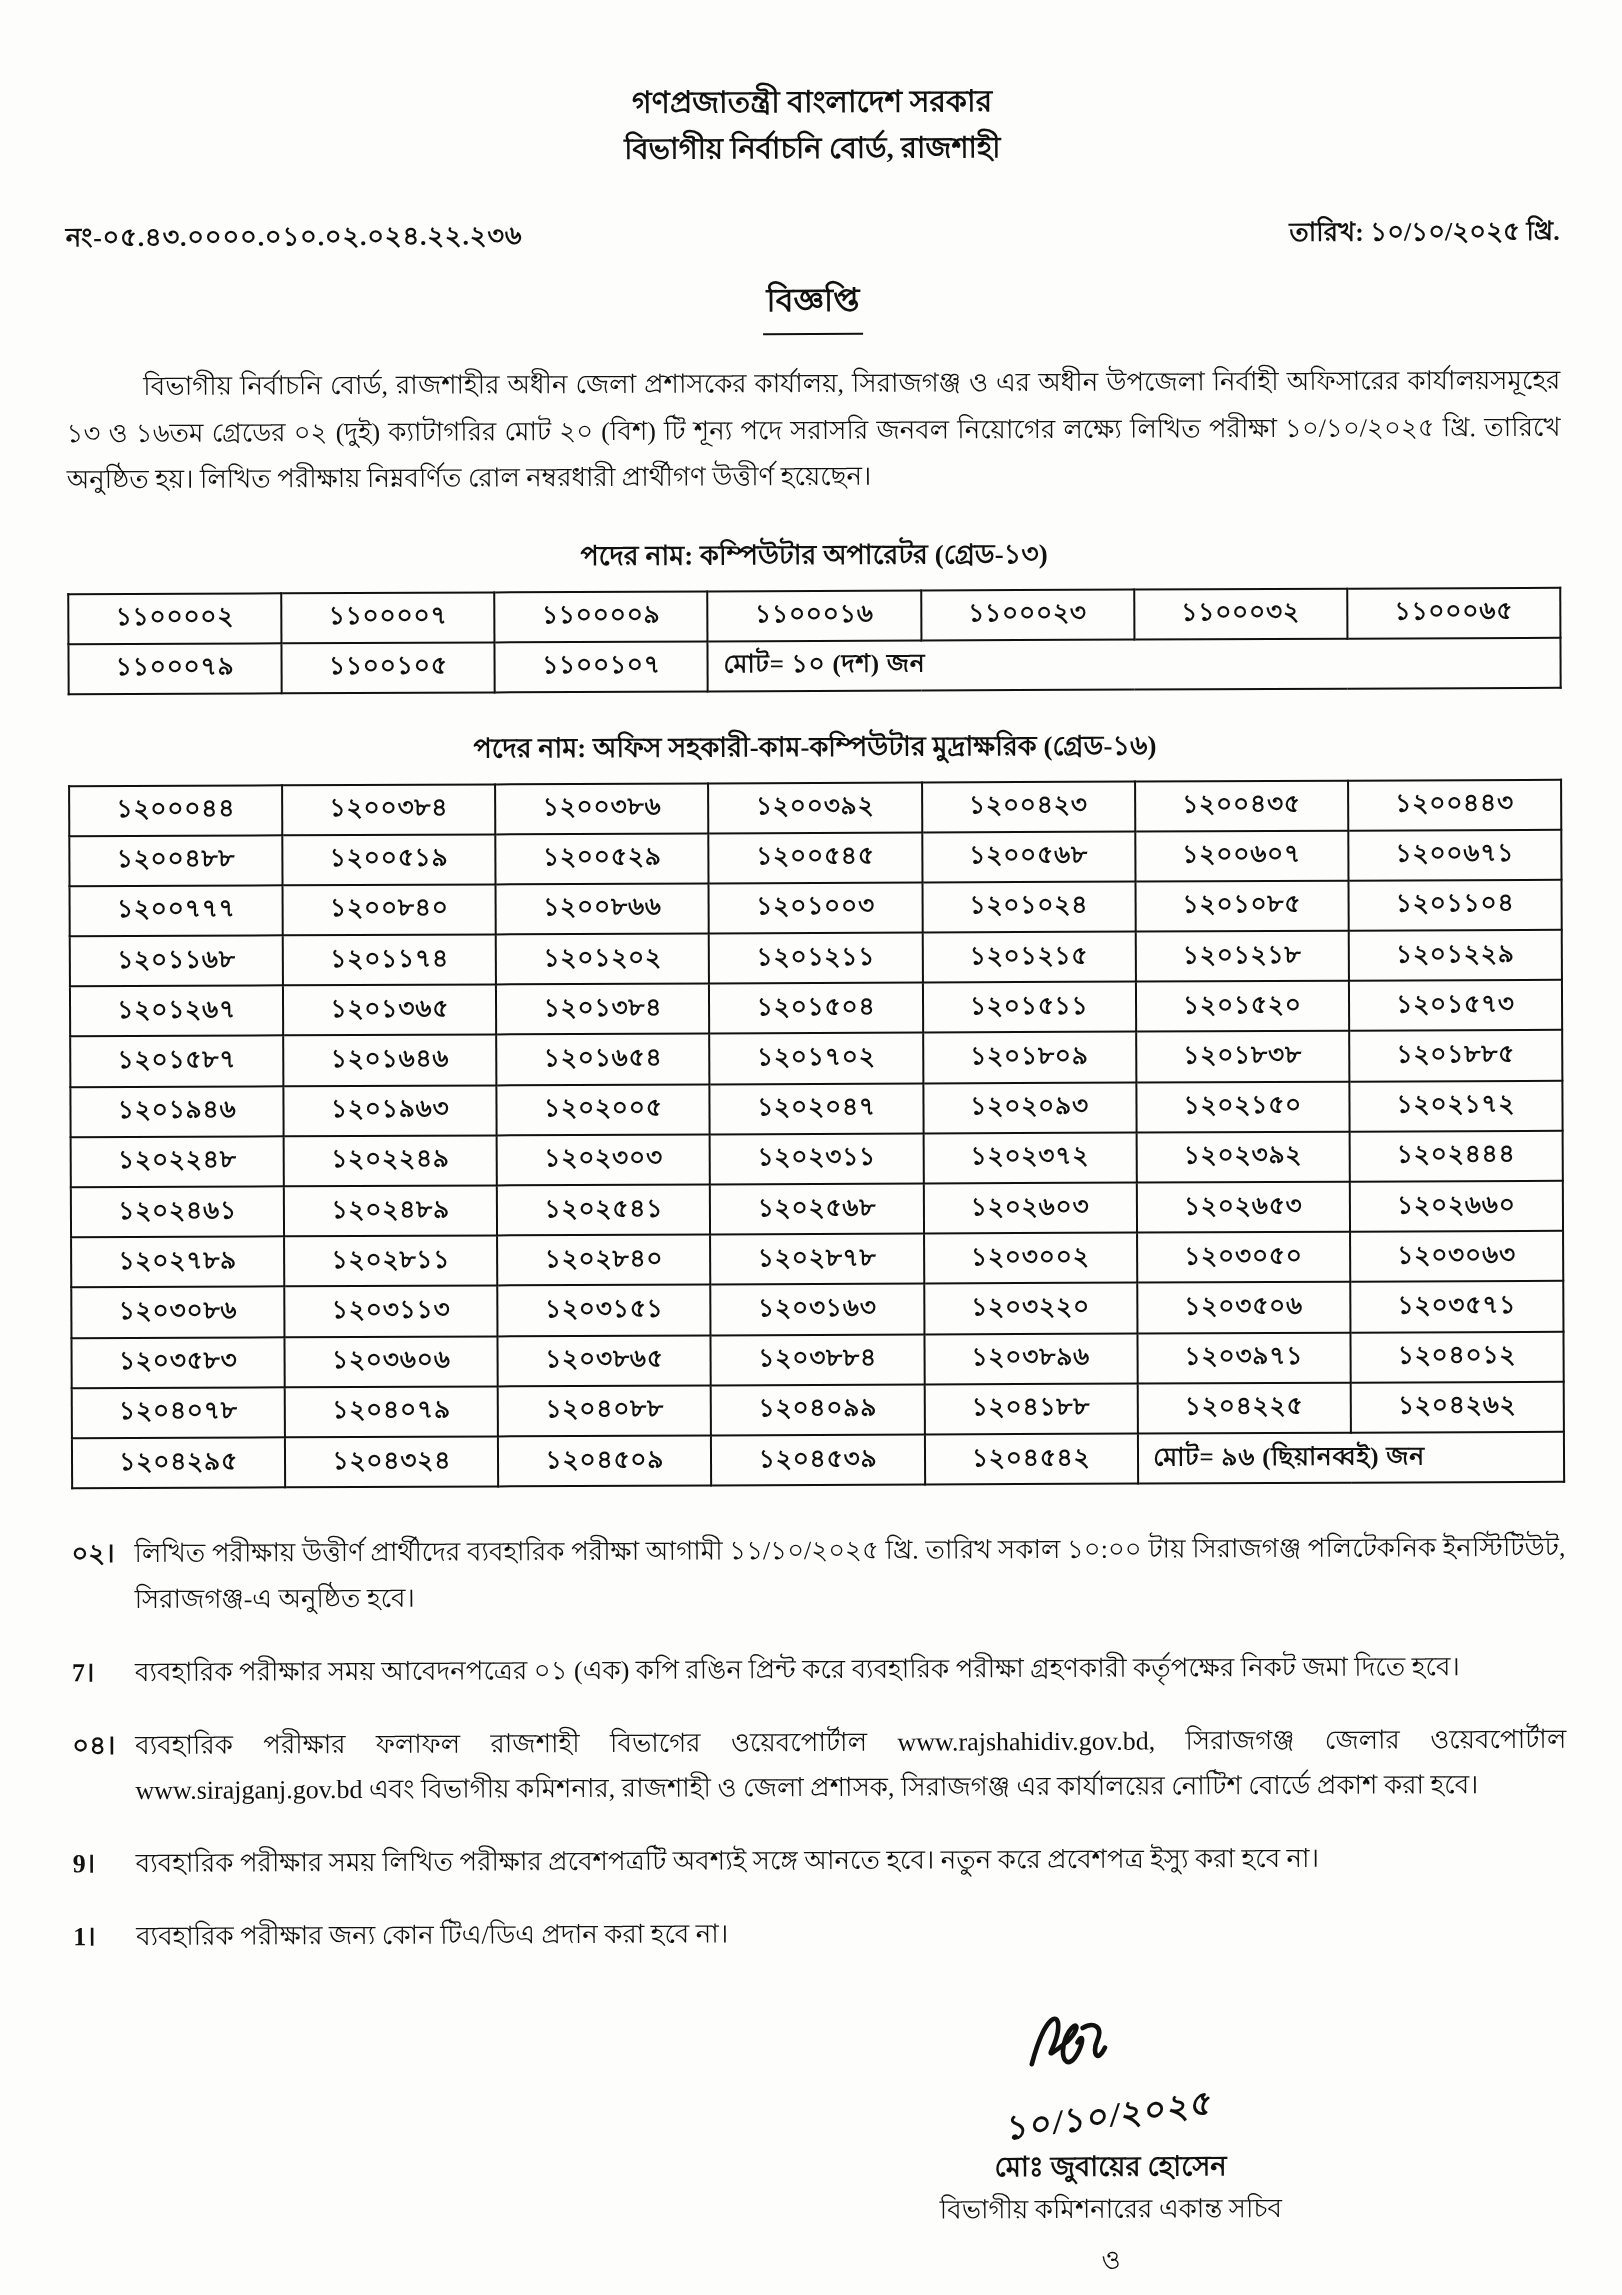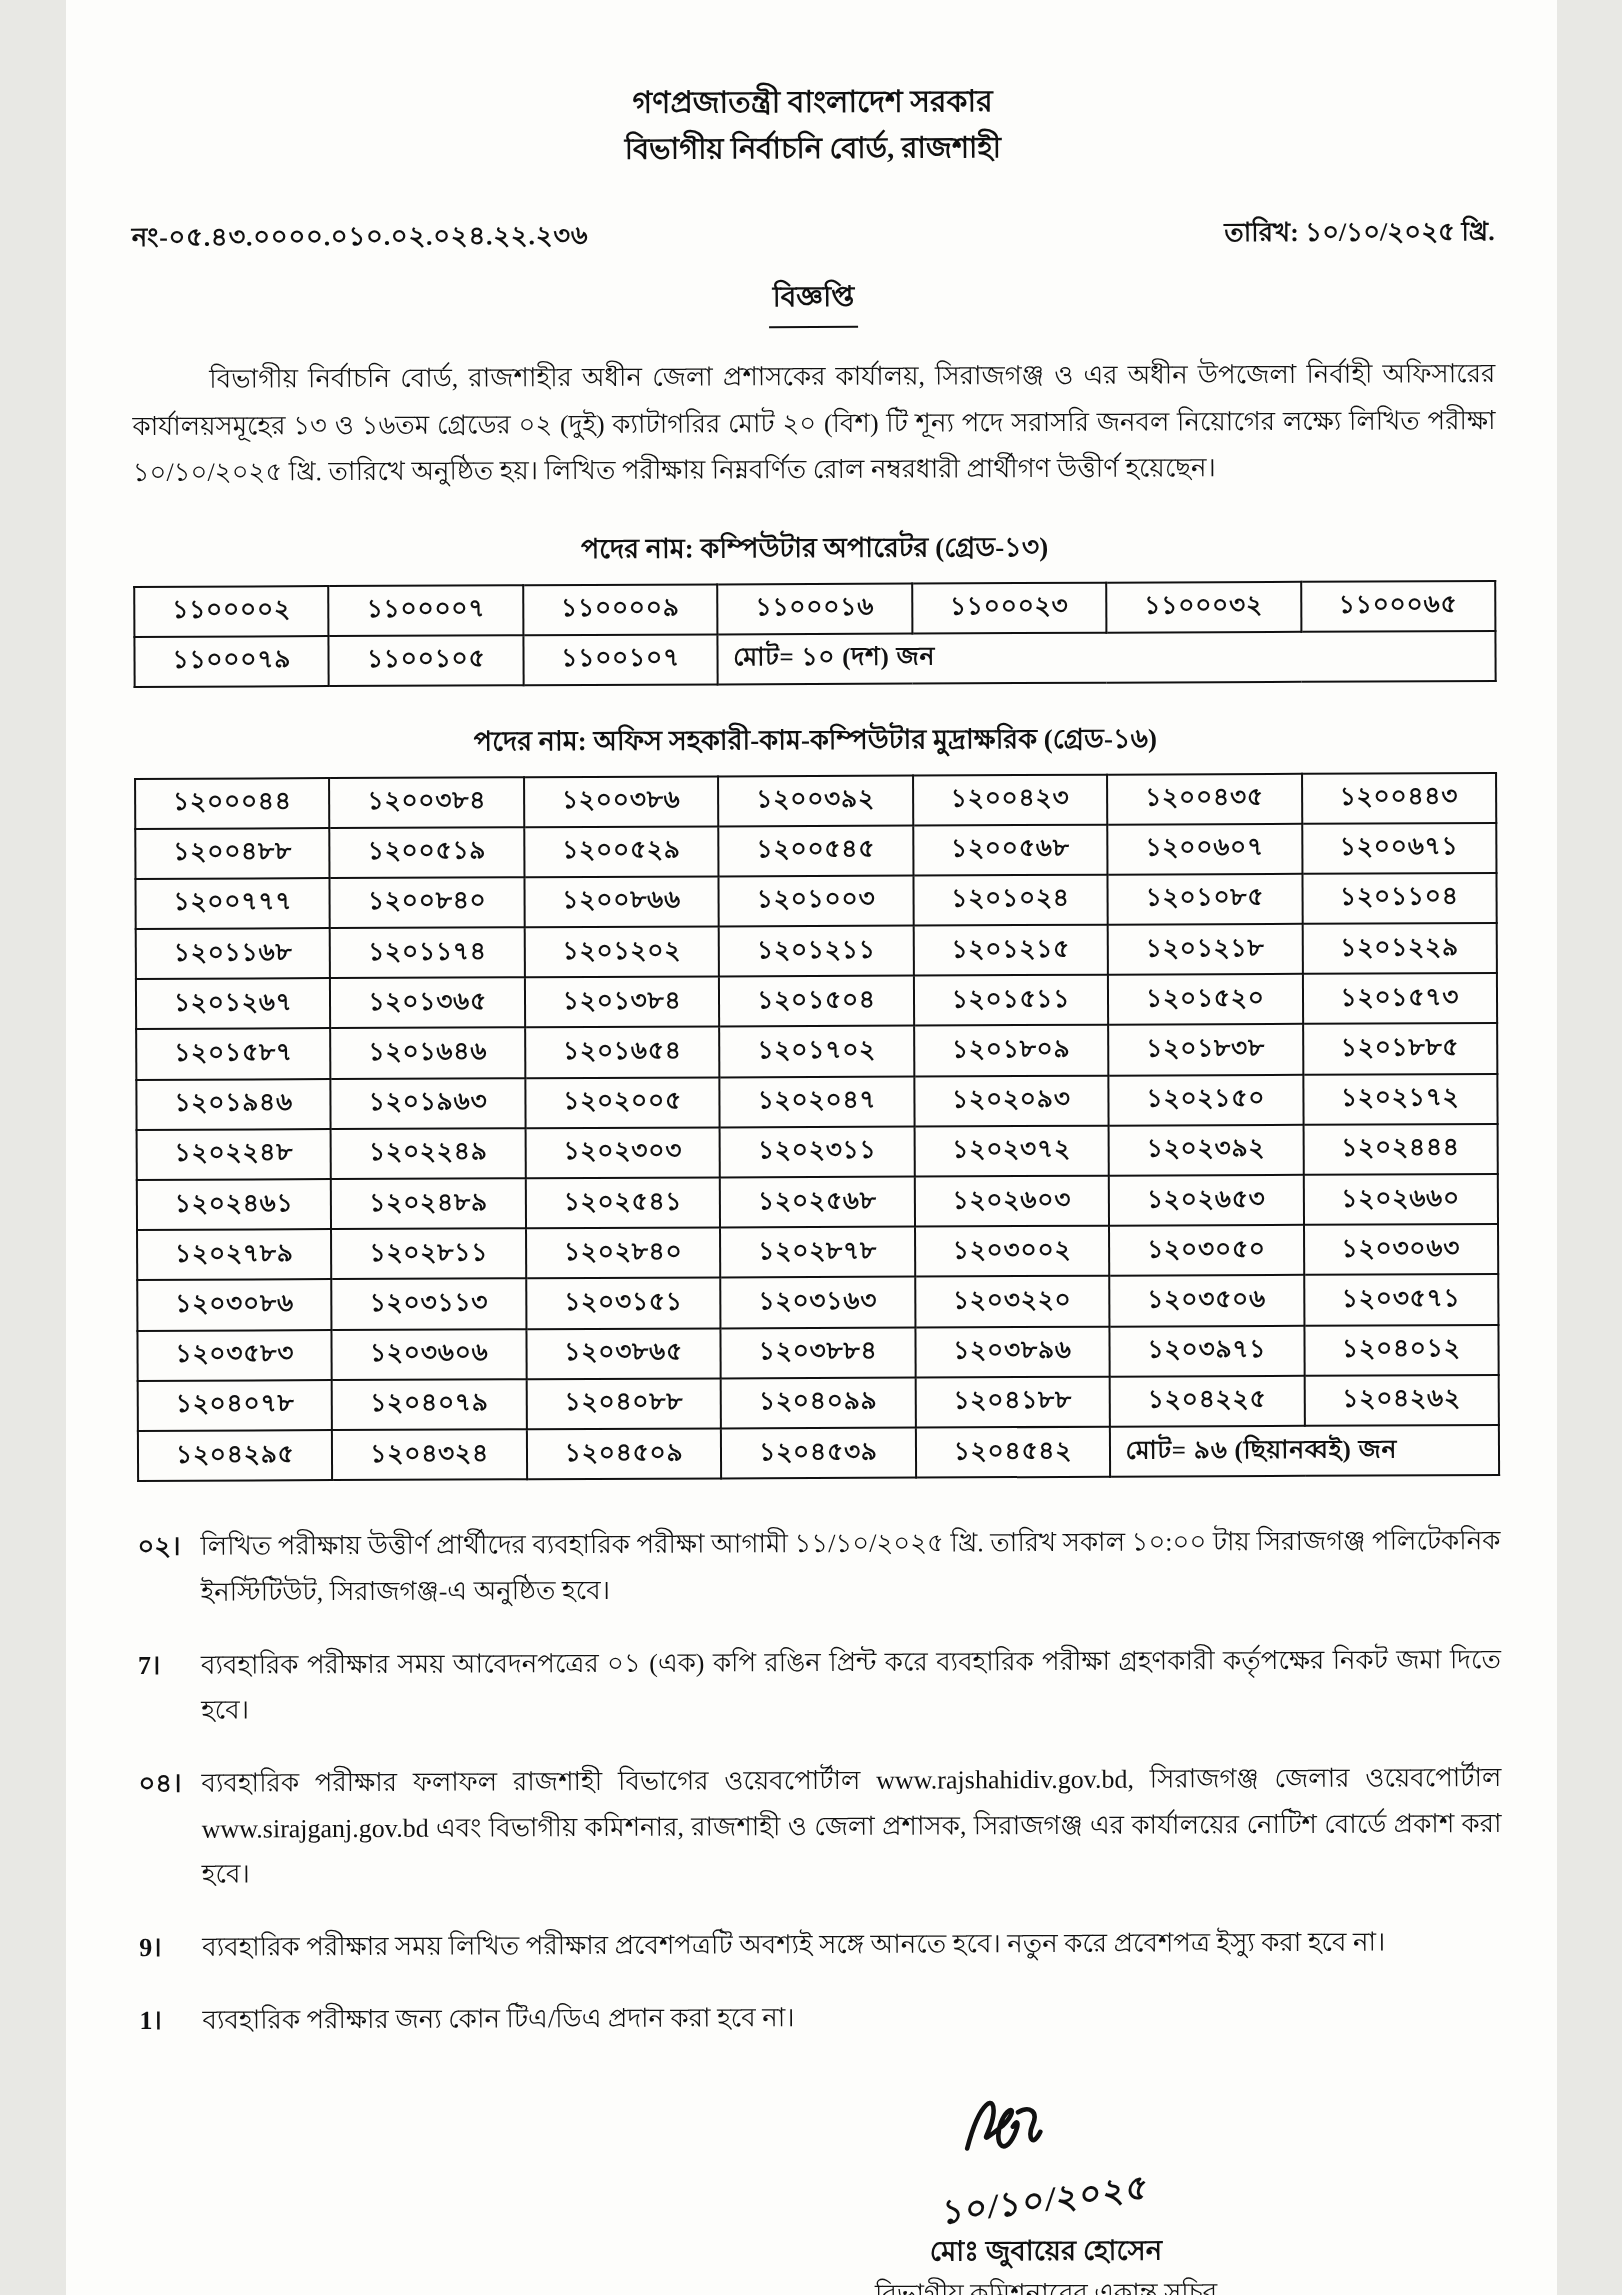--- a/index.html
+++ b/index.html
@@ -3,21 +3,21 @@
 <meta charset="utf-8">
 <style>
   html, body {
     margin: 0;
     padding: 0;
     background: #e8e8e4;
     font-family: "Liberation Serif", "DejaVu Serif", serif;
   }
   .sheet {
     position: relative;
-    width: 1491px;
+    width: 1622px;
     height: 2295px;
     margin: 0 auto;
     background: #fdfdfb;
     color: #111;
     overflow: hidden;
     box-sizing: border-box;
     padding: 79px 63px 58px 65px;
   }
   .inner {
     transform: rotate(-0.25deg);
@@ -34,21 +34,21 @@
     align-items: baseline;
     margin-top: 44px;
     font-size: 26px;
   }
   .memo-no { font-weight: 600; letter-spacing: 0.7px; }
   .date-line { font-weight: 600; }
 
   .notice-title-wrap { text-align: center; margin-top: 17px; }
   .notice-title {
     display: inline-block;
-    font-size: 28px;
+    font-size: 32px;
     font-weight: 700;
     border-bottom: 2.6px solid #111;
     padding: 0 3.9px 3.9px 3.9px;
   }
 
   
   .intro {
     margin-top: 26px;
     font-size: 26px;
     line-height: 1.78;

